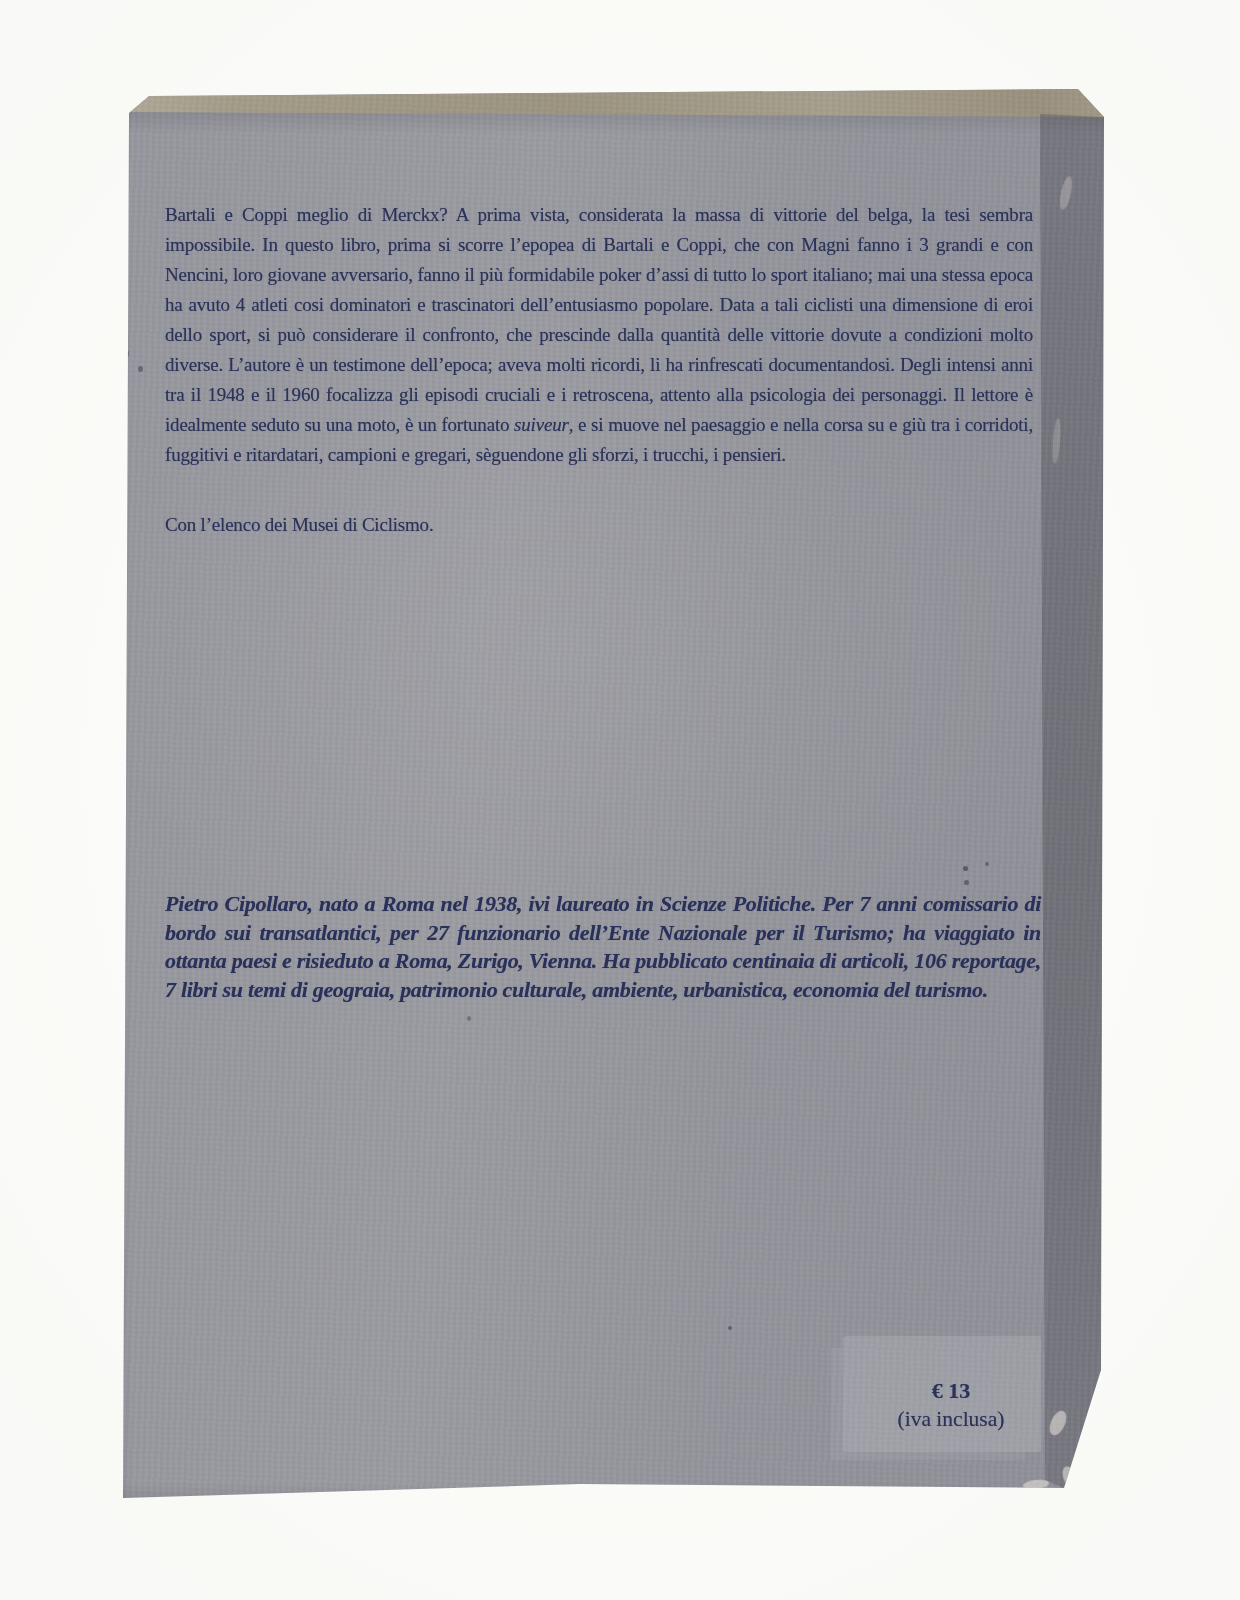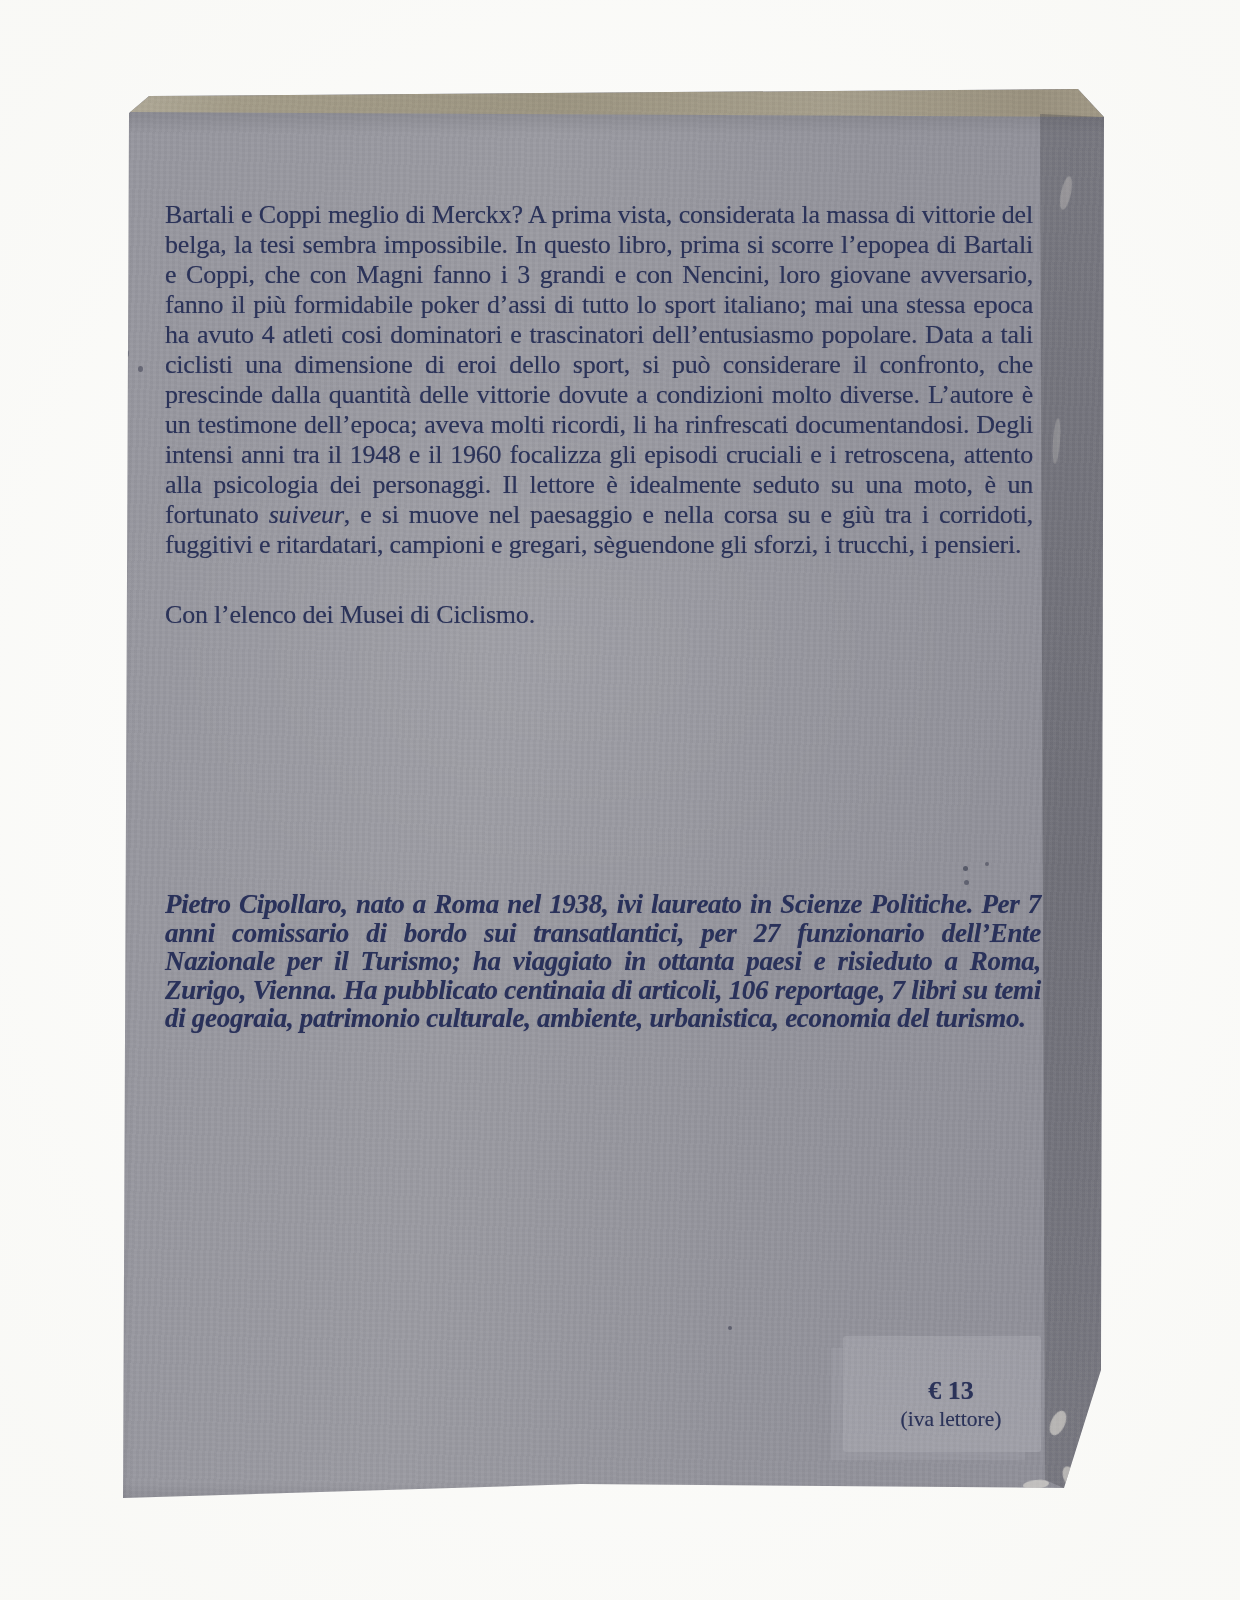--- a/index.html
+++ b/index.html
@@ -77,37 +77,37 @@
     border-radius: 50%;
     pointer-events: none;
   }
 
   .synopsis {
     position: absolute;
     left: 50px;
     top: 112px;
     width: 868px;
     color: #2b3359;
-    font-size: 26px;
+    font-size: 19px;
     line-height: 30px;
     text-align: justify;
     letter-spacing: -0.2px;
     text-shadow: 0 0 0.7px rgba(43,51,89,0.55);
   }
   .synopsis p { margin: 0; }
   .synopsis p.museums { margin-top: 40px; text-align: left; }
   .synopsis em { font-style: italic; }
 
   .bio {
     position: absolute;
     left: 50px;
     top: 802px;
     width: 876px;
     color: #29315a;
-    font-size: 27px;
+    font-size: 22px;
     line-height: 28.5px;
     font-style: italic;
     font-weight: bold;
     text-align: justify;
     letter-spacing: -0.3px;
     text-shadow: 0 0 0.7px rgba(41,49,90,0.5);
   }
   .bio p { margin: 0; }
 
   .sticker-ghost {
@@ -124,21 +124,21 @@
   .price {
     position: absolute;
     left: 716px;
     top: 1288px;
     width: 240px;
     text-align: center;
     color: #2b3359;
     text-shadow: 0 0 0.7px rgba(43,51,89,0.5);
   }
   .price .amount {
-    font-size: 26px;
+    font-size: 22px;
     font-weight: bold;
     line-height: 30px;
   }
   .price .note {
     font-size: 21.5px;
     line-height: 26px;
   }
 </style>
 </head>
 <body>
@@ -156,21 +156,21 @@
       <p class="museums">Con l’elenco dei Musei di Ciclismo.</p>
     </div>
 
     <div class="bio">
       <p>Pietro Cipollaro, nato a Roma nel 1938, ivi laureato in Scienze Politiche. Per 7 anni comissario di bordo sui transatlantici, per 27 funzionario dell’Ente Nazionale per il Turismo; ha viaggiato in ottanta paesi e risieduto a Roma, Zurigo, Vienna. Ha pubblicato centinaia di articoli, 106 reportage, 7 libri su temi di geograia, patrimonio culturale, ambiente, urbanistica, economia del turismo.</p>
     </div>
 
     <div class="sticker-ghost"></div>
     <div class="price">
       <div class="amount">€ 13</div>
-      <div class="note">(iva lettore)</div>
+      <div class="note">(iva inclusa)</div>
     </div>
 
     <div class="speck" style="left:23px; top:278px; width:5px; height:6px; opacity:.55;"></div>
     <div class="speck" style="left:10px; top:262px; width:4px; height:7px; opacity:.4;"></div>
     <div class="speck" style="left:848px; top:778px; width:5px; height:5px; opacity:.7;"></div>
     <div class="speck" style="left:870px; top:774px; width:4px; height:4px; opacity:.55;"></div>
     <div class="speck" style="left:849px; top:792px; width:5px; height:5px; opacity:.6;"></div>
     <div class="speck" style="left:613px; top:1238px; width:4px; height:4px; opacity:.6;"></div>
     <div class="speck" style="left:352px; top:928px; width:4px; height:5px; opacity:.45;"></div>
     <div class="scratch" style="left:936px; top:1322px; width:14px; height:26px; transform:rotate(24deg);"></div>

